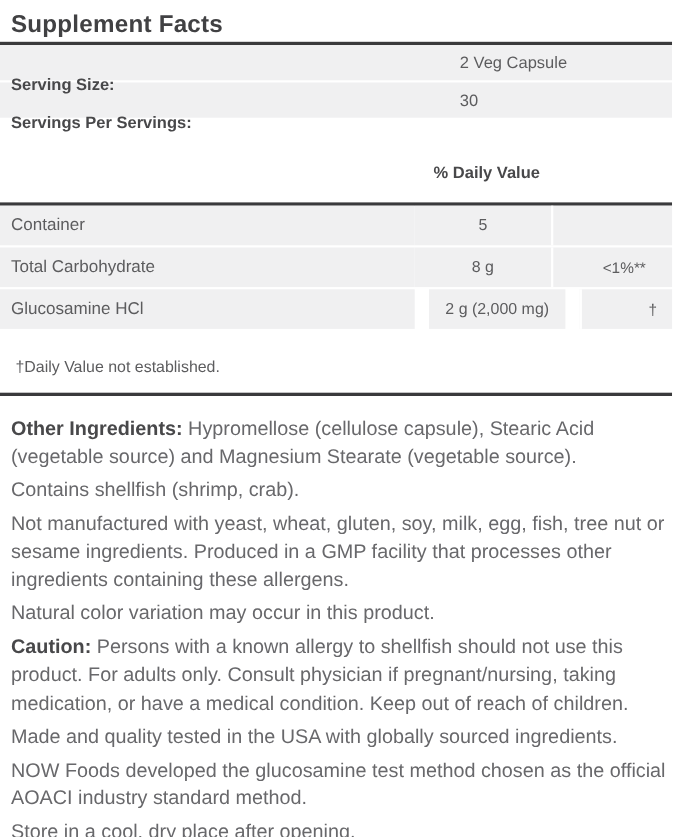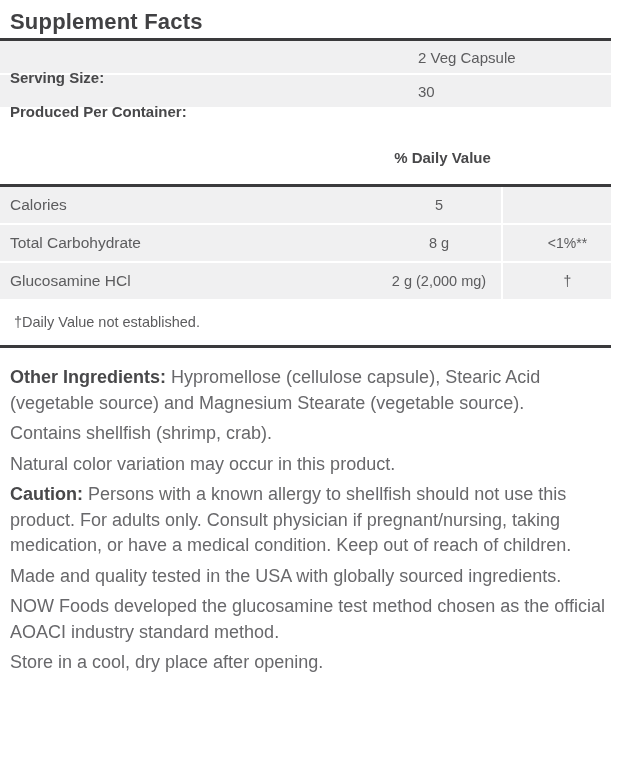--- a/index.html
+++ b/index.html
@@ -70,21 +70,21 @@
     font-size:15px;
     font-weight:700;
     color:var(--bold-text);
     line-height:22px;
   }
   .nt-row{
     display:flex;
     height:36px;
     margin-bottom:2px;
   }
-  .nt-row:last-child{margin-bottom:4px;}
+  .nt-row:last-child{margin-bottom:16px;gap:13px;}
   .nt-row .col-name{
     background:var(--row-bg);
     display:flex;
     align-items:center;
     padding-left:10px;
     font-size:15.5px;
     color:var(--text);
   }
   .nt-row .col-amount{
     background:var(--row-bg);
@@ -136,33 +136,33 @@
 <div class="page">
 
   <div class="title">Supplement Facts</div>
 
   <div class="serving-table">
     <div class="serving-row">
       <div class="serving-label">Serving Size:</div>
       <div class="serving-value">2 Veg Capsule</div>
     </div>
     <div class="serving-row">
-      <div class="serving-label">Produced Per Container:</div>
+      <div class="serving-label">Servings Per Servings:</div>
       <div class="serving-value">30</div>
     </div>
   </div>
 
   <div class="nt-header">
     <div class="col-name"></div>
     <div class="col-dv hdr">% Daily Value</div>
   </div>
 
   <div>
     <div class="nt-row">
-      <div class="col-name">Calories</div>
+      <div class="col-name">Container</div>
       <div class="col-amount">5</div>
       <div class="col-dv"></div>
     </div>
     <div class="nt-row">
       <div class="col-name">Total Carbohydrate</div>
       <div class="col-amount">8 g</div>
       <div class="col-dv">&lt;1%**</div>
     </div>
     <div class="nt-row">
       <div class="col-name">Glucosamine HCl</div>
@@ -171,20 +171,21 @@
     </div>
   </div>
 
   <div class="footnotes">
     <div class="footnote">†Daily Value not established.</div>
   </div>
 
   <div class="paragraphs">
     <p><span class="lead">Other Ingredients:</span><span> Hypromellose (cellulose capsule), Stearic Acid (vegetable source) and Magnesium Stearate (vegetable source).</span></p>
     <p><span class="lead"></span><span>Contains shellfish (shrimp, crab).</span></p>
+    <p><span class="lead"></span><span>Not manufactured with yeast, wheat, gluten, soy, milk, egg, fish, tree nut or sesame ingredients. Produced in a GMP facility that processes other ingredients containing these allergens.</span></p>
     <p><span class="lead"></span><span>Natural color variation may occur in this product.</span></p>
     <p><span class="lead">Caution:</span><span> Persons with a known allergy to shellfish should not use this product. For adults only. Consult physician if pregnant/nursing, taking medication, or have a medical condition. Keep out of reach of children.</span></p>
     <p><span class="lead"></span><span>Made and quality tested in the USA with globally sourced ingredients.</span></p>
     <p><span class="lead"></span><span>NOW Foods developed the glucosamine test method chosen as the official AOACI industry standard method.</span></p>
     <p><span class="lead"></span><span>Store in a cool, dry place after opening.</span></p>
   </div>
 
 </div>
 
 </body></html>

